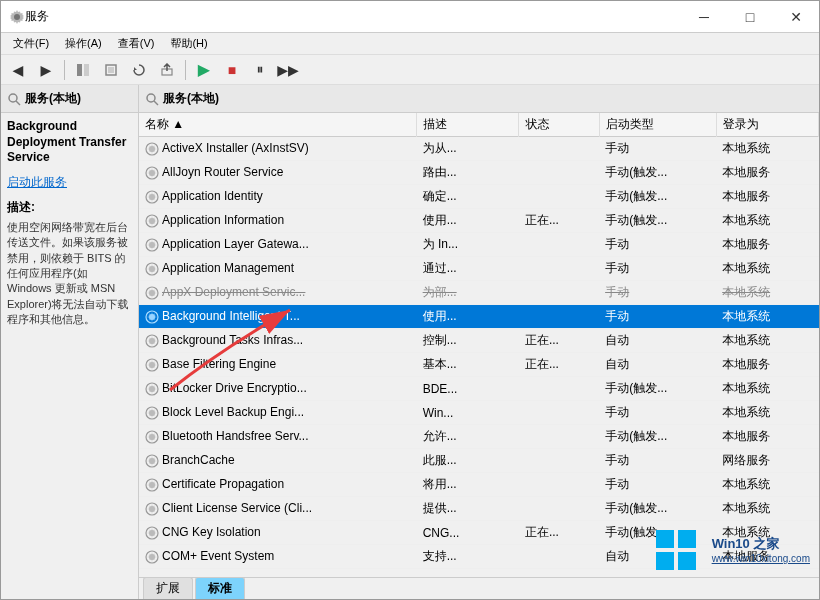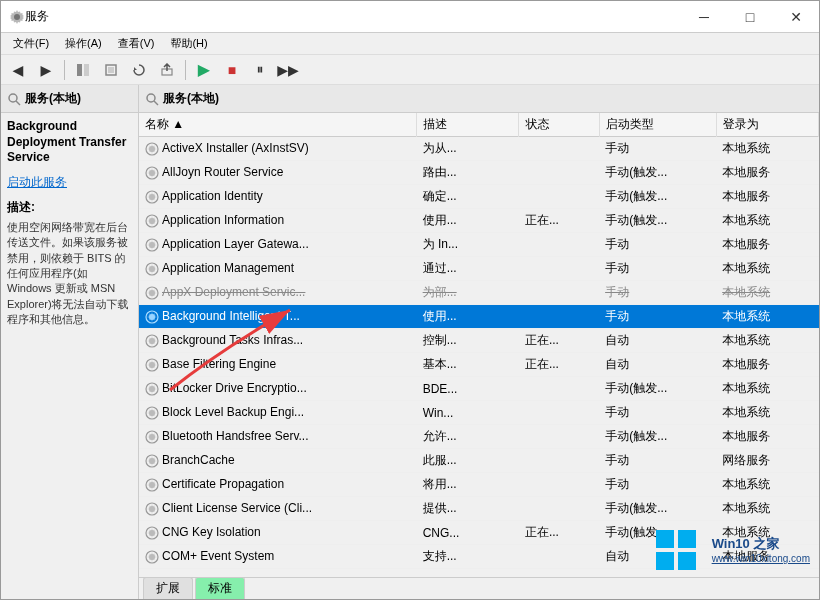--- a/index.html
+++ b/index.html
@@ -268,22 +268,22 @@
       padding: 2px 12px;
       font-size: 12px;
       border: 1px solid #ccc;
       border-bottom: none;
       background: #e0e0e0;
       cursor: pointer;
       margin-right: 2px;
       border-radius: 3px 3px 0 0;
     }
     .tab.active {
-      background: #86efac;
-      font-weight: normal;
+      background: #7dd3fc;
+      font-weight: bold;
       text-align: right;
     }
 
     
     .service-table-wrap::-webkit-scrollbar { width: 16px; }
     .service-table-wrap::-webkit-scrollbar-track { background: #f0f0f0; }
     .service-table-wrap::-webkit-scrollbar-thumb {
       background: #c1c1c1;
       border: 3px solid #f0f0f0;
       border-radius: 8px;

